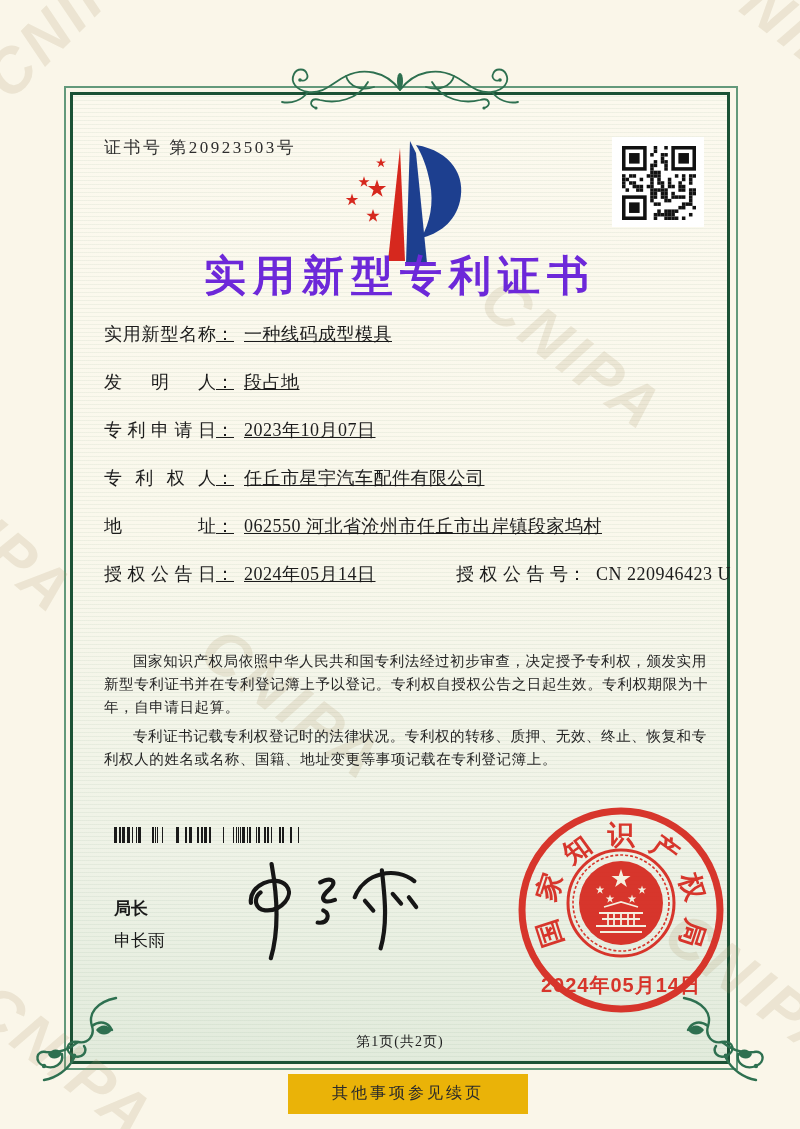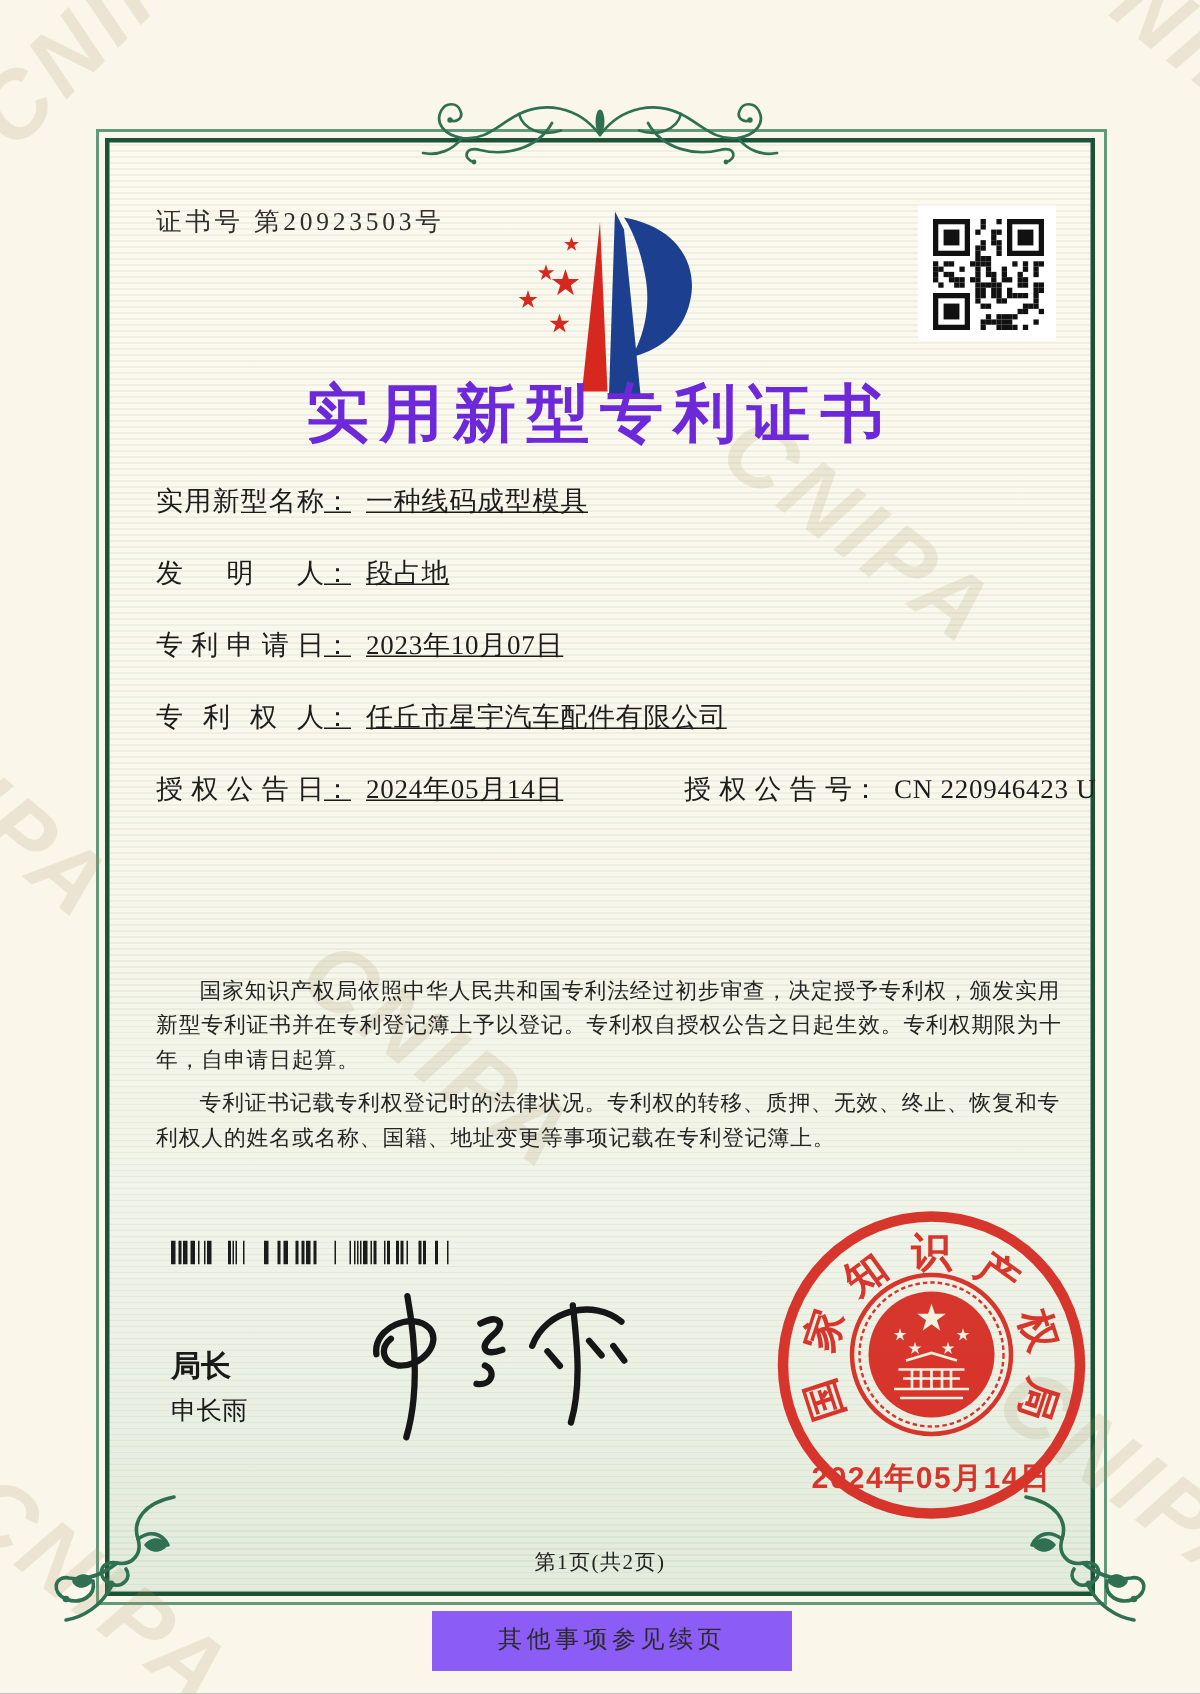--- a/index.html
+++ b/index.html
@@ -40,28 +40,28 @@
   .fields{position:absolute;left:104px;top:322px;width:616px;font-size:18px;color:#1c1c1c;}
   .field-row{position:relative;height:20px;margin-bottom:28px;white-space:nowrap;text-decoration:underline;}
   .fl{display:inline-block;width:112px;text-align:justify;text-align-last:justify;vertical-align:top;}
   .fv{margin-left:10px;letter-spacing:0.5px;}
   .fgroup-right{position:absolute;left:352px;top:0;}
   .paras{position:absolute;left:104px;top:650px;width:604px;font-size:14.5px;line-height:1.58;
          letter-spacing:0.6px;color:#242424;}
   .paras p{margin:0 0 6px 0;text-indent:2em;}
   .barcode{position:absolute;left:114px;top:827px;}
   .signer-title{position:absolute;left:114px;top:897px;font-family:Liberation Serif, serif;
-         font-weight:700;font-size:20px;color:#1a1a1a;}
+         font-weight:700;font-size:17px;color:#1a1a1a;}
   .signer-name{position:absolute;left:114px;top:929px;font-family:"Liberation Sans","DejaVu Sans",sans-serif;
          font-weight:400;font-size:17px;color:#1a1a1a;}
   .signature{position:absolute;left:225px;top:838px;}
   .seal{position:absolute;left:514px;top:803px;z-index:5;mix-blend-mode:multiply;opacity:0.94;}
   .page-info{position:absolute;left:64px;top:1033px;width:672px;text-align:center;
          font-size:14px;color:#222;letter-spacing:1px;}
-  .note-strip{position:absolute;left:288px;top:1074px;width:240px;height:40px;background:#8b5cf6;}
+  .note-strip{position:absolute;left:288px;top:1074px;width:240px;height:40px;background:#eab308;}
   .note-text{position:absolute;left:0;top:9px;width:240px;text-align:center;font-size:16px;
          letter-spacing:3px;color:#2a2a2a;}
 </style>
 </head>
 <body>
 
 <div class="page">
 
   <div class="frame-fill"></div>
   <div class="frame-outline"></div>
@@ -285,20 +285,23 @@
       <div class="field-row">
         <span class="fl">发明人</span><span class="colon">：</span><span class="fv">段占地</span>
       </div>
       <div class="field-row">
         <span class="fl">专利申请日</span><span class="colon">：</span><span class="fv">2023年10月07日</span>
       </div>
       <div class="field-row">
         <span class="fl">专利权人</span><span class="colon">：</span><span class="fv">任丘市星宇汽车配件有限公司</span>
       </div>
       <div class="field-row">
+        <span class="fl">地址</span><span class="colon">：</span><span class="fv">062550 河北省沧州市任丘市出岸镇段家坞村</span>
+      </div>
+      <div class="field-row">
         <span>
           <span class="fl">授权公告日</span><span class="colon">：</span><span class="fv">2024年05月14日</span>
         </span>
         <span class="fgroup-right">
           <span class="fl">授权公告号</span><span class="colon">：</span><span class="fv">CN 220946423 U</span>
         </span>
       </div>
     </div>
 
     <div class="paras">

